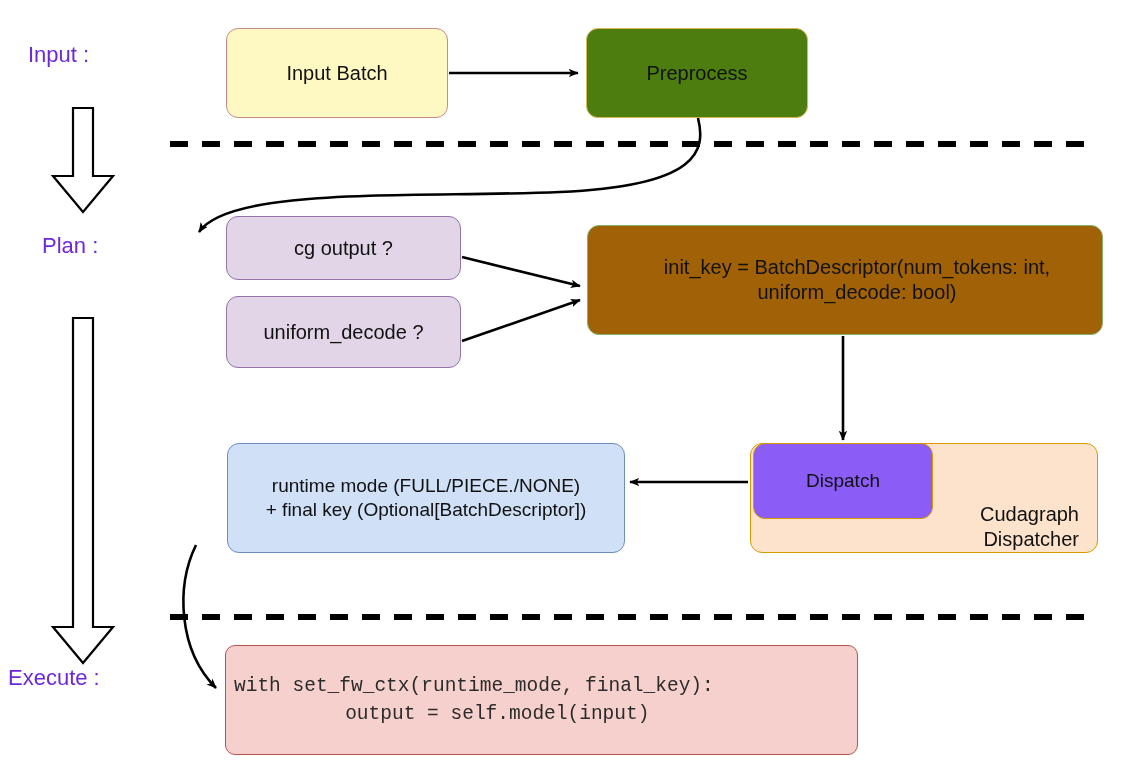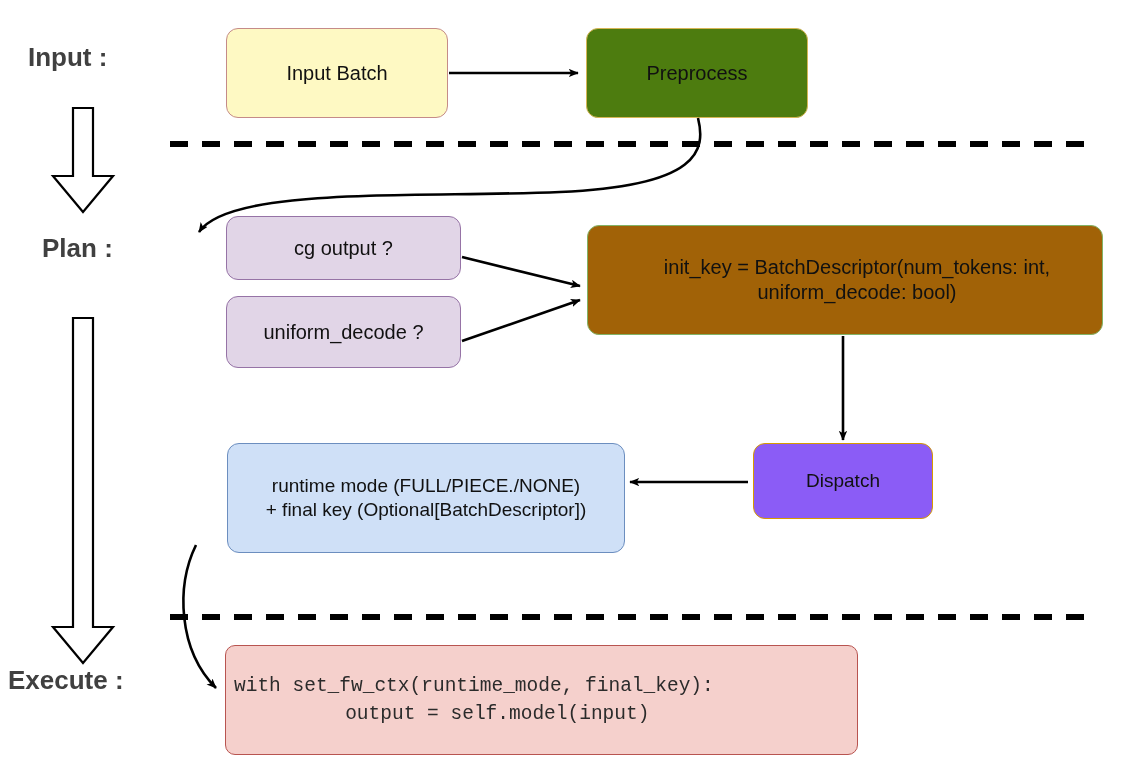--- a/index.html
+++ b/index.html
@@ -2,21 +2,21 @@
 <html><head>
 <meta charset="utf-8">
 <style>
   html,body{margin:0;padding:0;background:#ffffff;}
   body{width:1142px;height:770px;position:relative;overflow:hidden;
        font-family:"Liberation Sans", sans-serif;}
   #stage{position:absolute;left:0;top:0;width:1142px;height:770px;}
   svg.layer{position:absolute;left:0;top:0;width:1142px;height:770px;pointer-events:none;}
 
   .stage-label{
-    position:absolute;font-weight:bold;font-size:26px;color:#404040;
+    position:absolute;font-weight:normal;font-size:22px;color:#6d28d9;
     white-space:nowrap;letter-spacing:0px;
   }
 
   .node{
     position:absolute;box-sizing:border-box;
     border-radius:12px;border:1.6px solid #b85450;
     display:flex;align-items:center;justify-content:center;
     text-align:center;color:#111;font-size:20px;line-height:1.25;
   }
   .node .txt{display:block;padding:0 8px;}
@@ -62,20 +62,24 @@
 
   <div class="node n-purple" style="left:226px;top:296px;width:235px;height:72px;">
     <span class="txt">uniform_decode ?</span>
   </div>
 
   <div class="node n-green" style="left:587px;top:225px;width:516px;height:110px;flex-direction:column;">
     <span class="txt">init_key = BatchDescriptor(num_tokens: int,</span>
     <span class="txt">uniform_decode: bool)</span>
   </div>
 
+  <div class="node n-orange-outer" style="left:750px;top:443px;width:348px;height:110px;justify-content:flex-end;padding-right:18px;flex-direction:column;align-items:flex-end;">
+    <span class="txt" style="padding:0;">Cudagraph</span>
+    <span class="txt" style="padding:0;">Dispatcher</span>
+  </div>
 
   <div class="node n-orange-inner" style="left:753px;top:443px;width:180px;height:76px;font-size:19px;">
     <span class="txt">Dispatch</span>
   </div>
 
   <div class="node n-blue" style="left:227px;top:443px;width:398px;height:110px;flex-direction:column;font-size:19px;">
     <span class="txt">runtime mode (FULL/PIECE./NONE)</span>
     <span class="txt">+ final key (Optional[BatchDescriptor])</span>
   </div>
 

